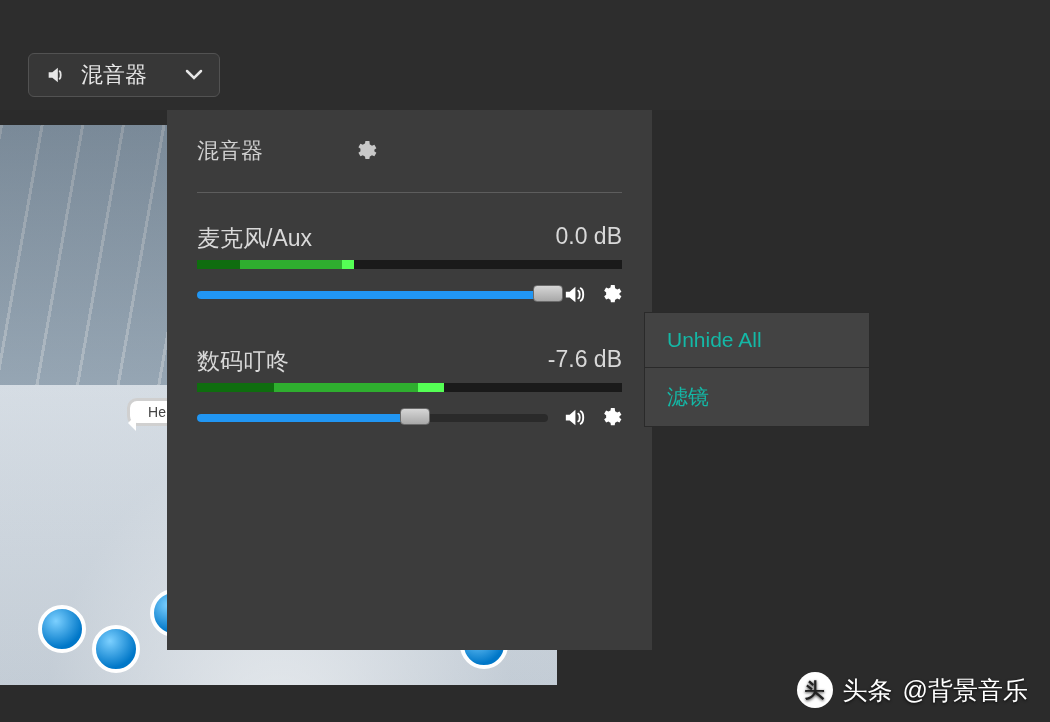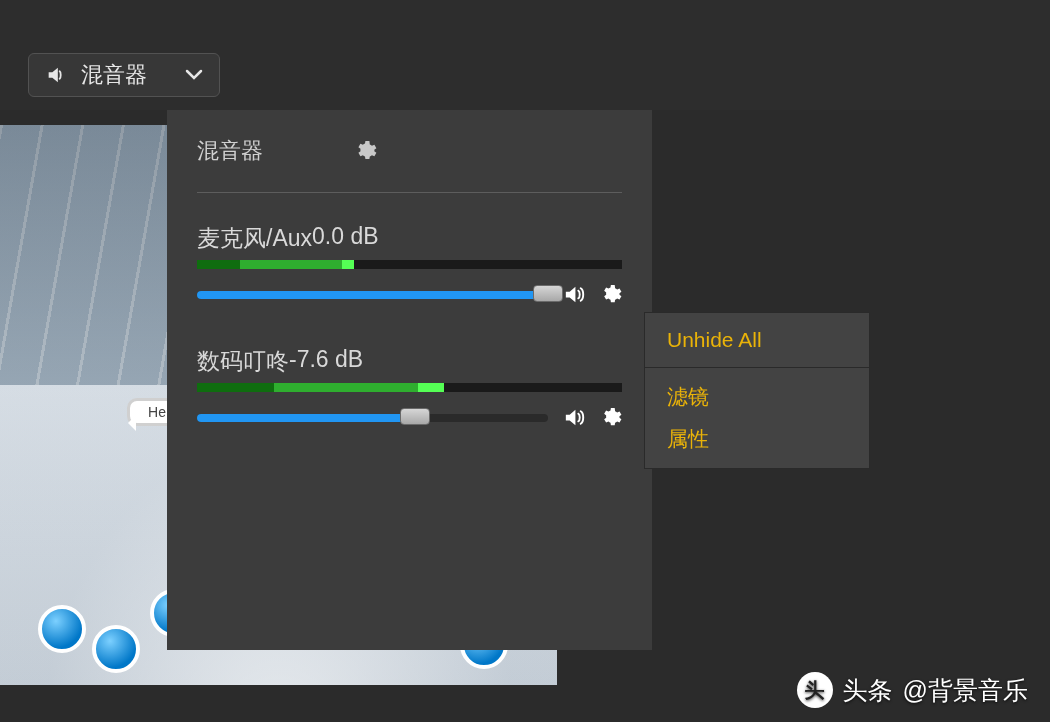--- a/index.html
+++ b/index.html
@@ -91,21 +91,21 @@
     align-items: center;
     gap: 90px;
     padding-bottom: 26px;
   }
   .mixer-header .title { font-size: 22px; color:#d0d0d0; }
   .mixer-divider {
     height: 1px; background: #5d5d5d; margin-bottom: 30px;
   }
   .channel { margin-bottom: 40px; }
   .ch-row1 {
-    display: flex; 
+    display: flex; justify-content: space-between;
     font-size: 23px; color:#d9d9d9; margin-bottom: 6px;
   }
   .meter {
     height: 9px; background: #1a1a1a; display:flex; margin-bottom: 14px;
     position:relative;
   }
   .meter .seg1{ background:#0f6d0f; }
   .meter .seg2{ background:#2fae2f; }
   .meter .seg3{ background:#55ff55; }
   .slider-row {
@@ -129,21 +129,21 @@
 
   
   .context-menu {
     position:absolute;
     top: 312px;
     left: 644px;
     width: 226px;
     background:#434343;
     border:1px solid #2a2a2a;
     padding: 8px 0;
-    color:#eab308;
+    color:#14b8a6;
     font-size: 21px;
   }
   .context-menu .item {
     padding: 7px 22px;
     cursor:pointer;
   }
   .context-menu .sep {
     height:1px; background:#2a2a2a; margin:8px 0;
   }
 
@@ -263,20 +263,19 @@
           </svg>
       </span>
     </div>
   </div>
 </div>
 
 <div class="context-menu">
   <div class="item">Unhide All</div>
   <div class="sep"></div>
   <div class="item">滤镜</div>
-  <div class="item">属性</div>
 </div>
 
 <div class="watermark">
   <div class="wm-logo">头</div>
   <span>头条</span>
   <span>@背景音乐</span>
 </div>
 
 </body></html>

